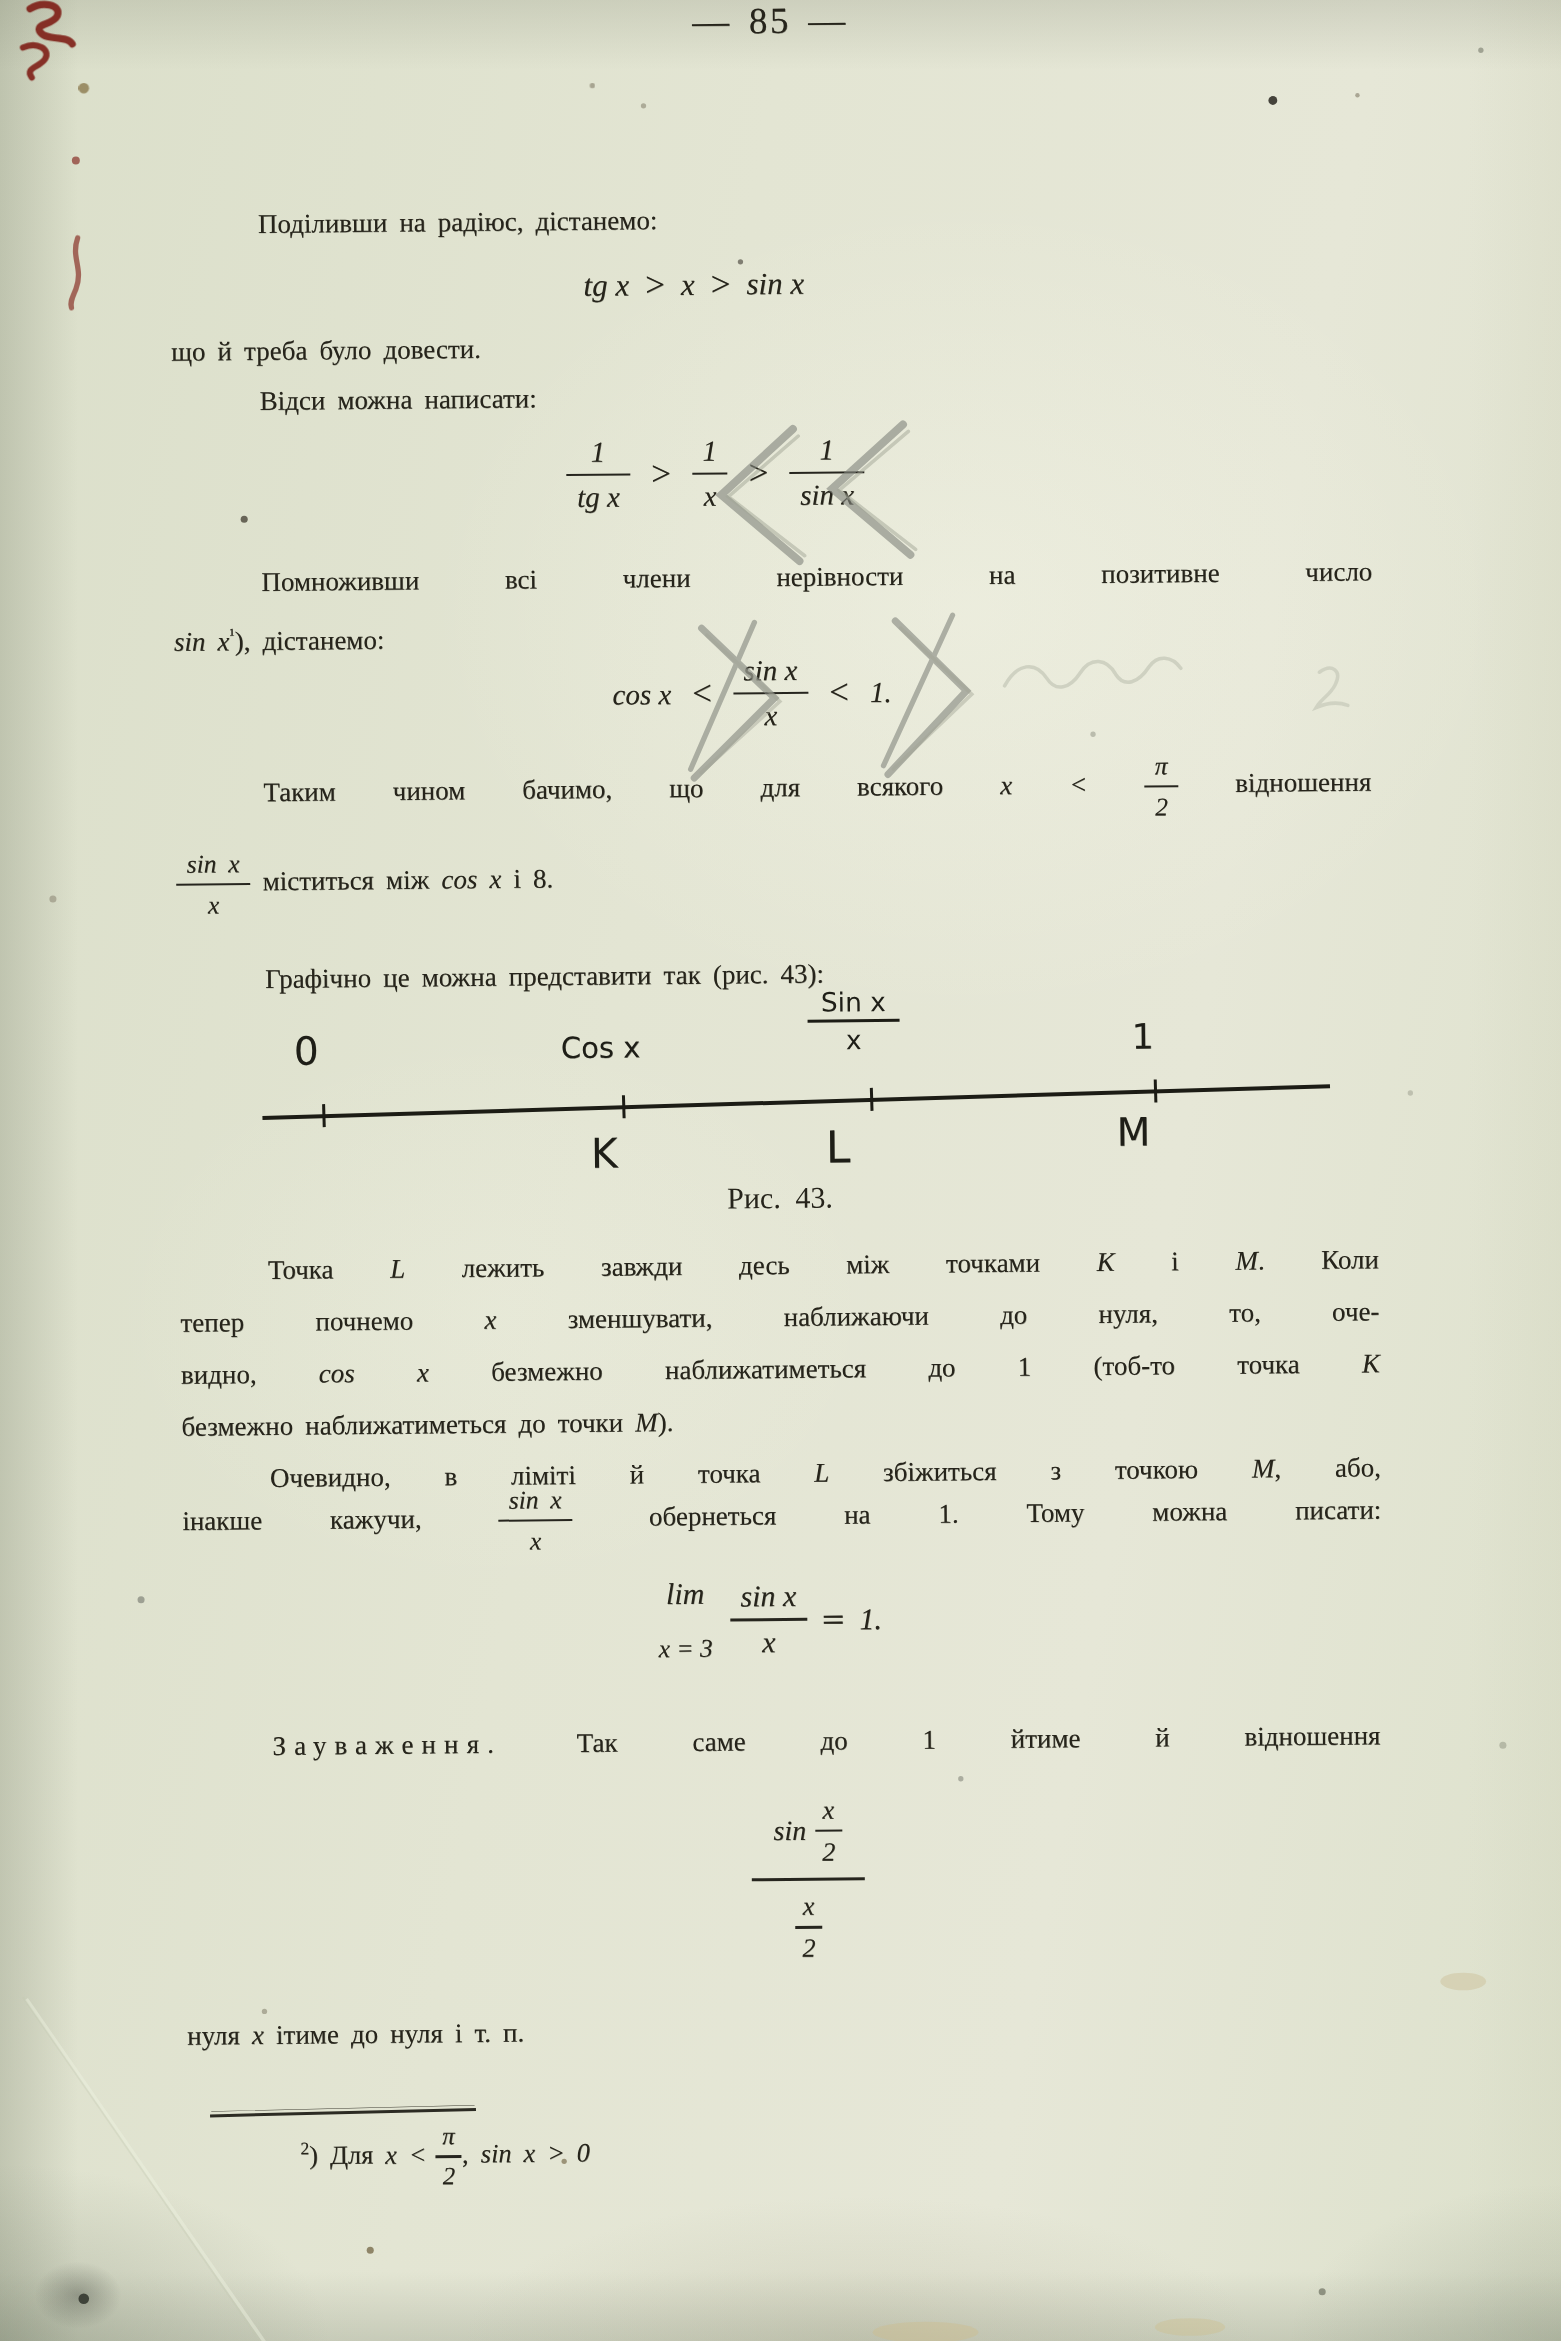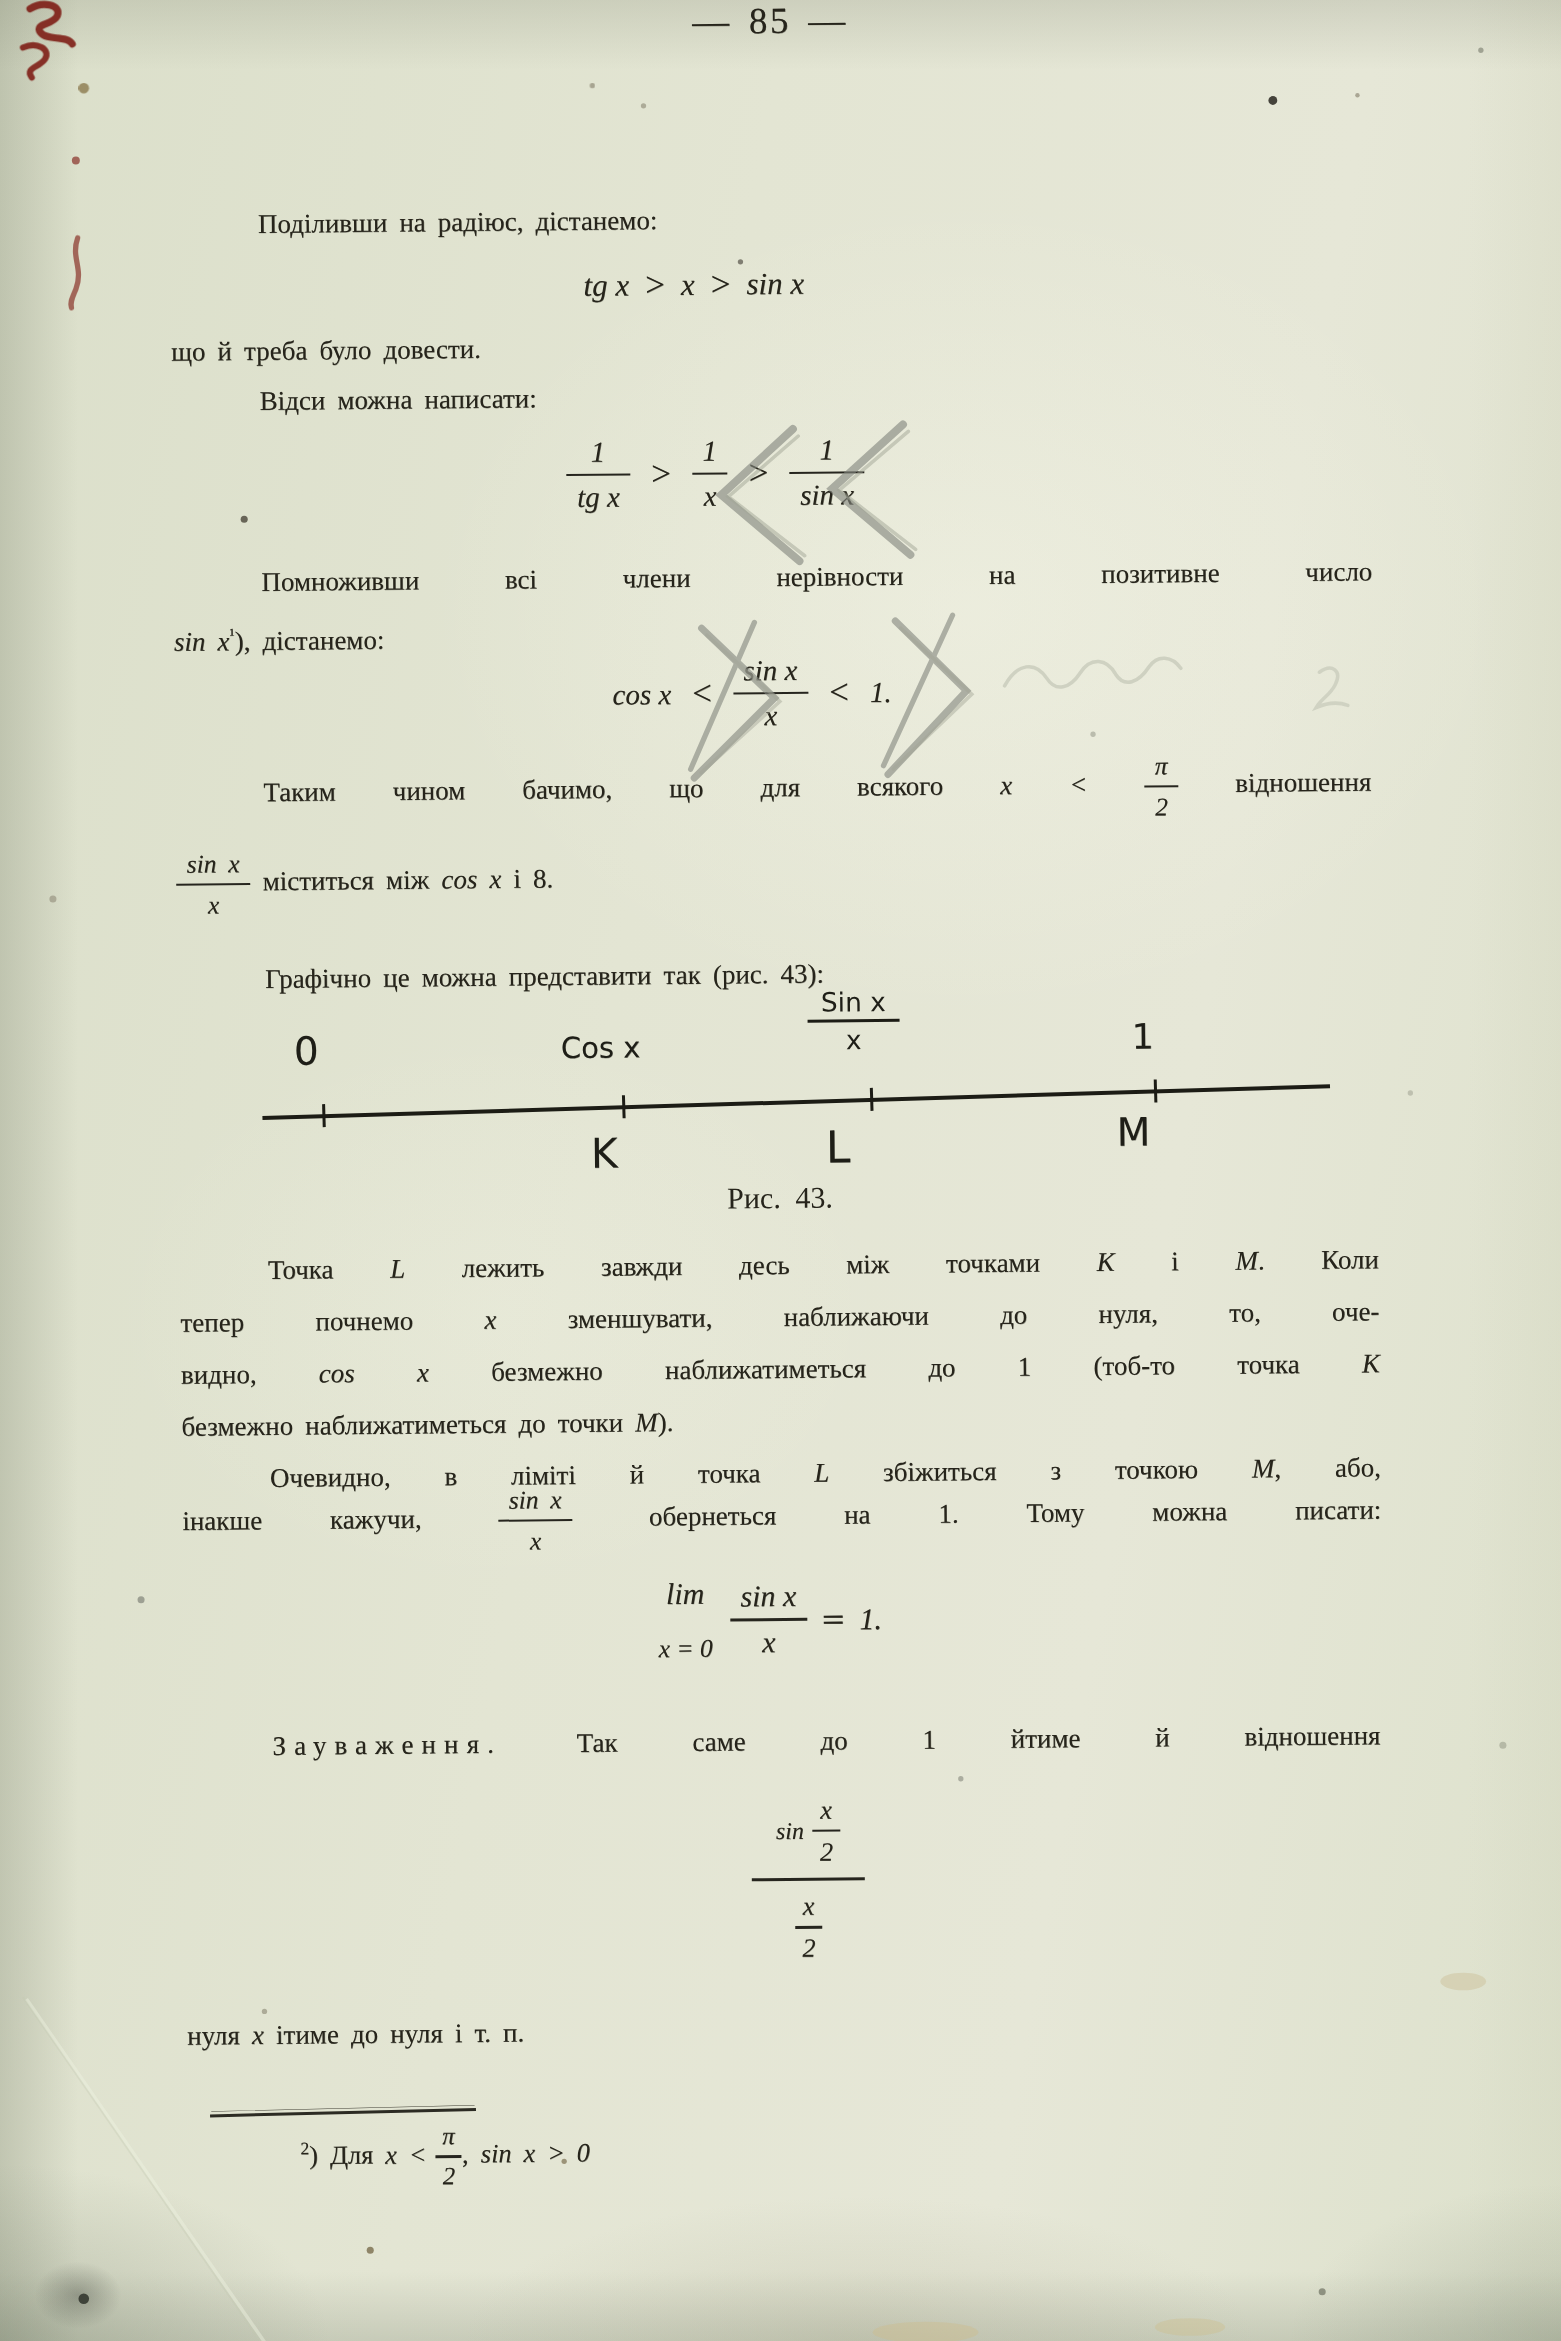--- a/index.html
+++ b/index.html
@@ -221,37 +221,37 @@
 
     <div class="ln just" style="left:179px;top:1483px;width:1199px;height:106px;"><span>інакше кажучи,</span> <span class="fr it" style="font-size:25.6px;margin:0 8.8px;">
           <span class="nm">sin x</span>
           <span class="bar"></span>
           <span class="dn">x</span>
         </span> <span>обернеться на 1. Тому можна писати:</span></div>
 
     <div class="frow it" style="left:654px;top:1576px;font-size:30px;">
       <span class="limcol">
         <span>lim</span>
-        <span class="limsub">x = 0</span>
+        <span class="limsub">x = 3</span>
       </span>
       <span class="fr">
         <span class="nm">sin x</span>
         <span class="bar"></span>
         <span class="dn">x</span>
       </span>
       <span class="eqw">=</span>
       <span>1.</span>
     </div>
 
     <div class="ln just" style="left:267px;top:1721px;width:1108px;"><span class="sp">Зауваження.</span> <span>Так саме до 1 йтиме й відношення</span></div>
 
     <div class="abs it" style="left:745px;top:1795px;font-size:30px;text-shadow:0.4px 0.4px 0.3px rgba(28,28,18,.45);">
       <div style="display:flex;flex-direction:column;align-items:center;">
         <div style="display:flex;align-items:center;">
-          <span style="font-size:24px;margin-right:8.8px;">sin</span>
+          <span style="font-size:28px;margin-right:8.8px;">sin</span>
           <span class="fr" style="font-size:26.4px;">
             <span class="nm" style="padding:0 7px;">x</span>
             <span class="bar"></span>
             <span class="dn" style="padding:0 7px;">2</span>
           </span>
         </div>
         <div style="width:113px;height:3.1px;background:#26251e;margin:10.6px 0;"></div>
         <span class="fr" style="font-size:26.4px;">
           <span class="nm" style="padding:0 7px;">x</span>
           <span class="bar"></span>

